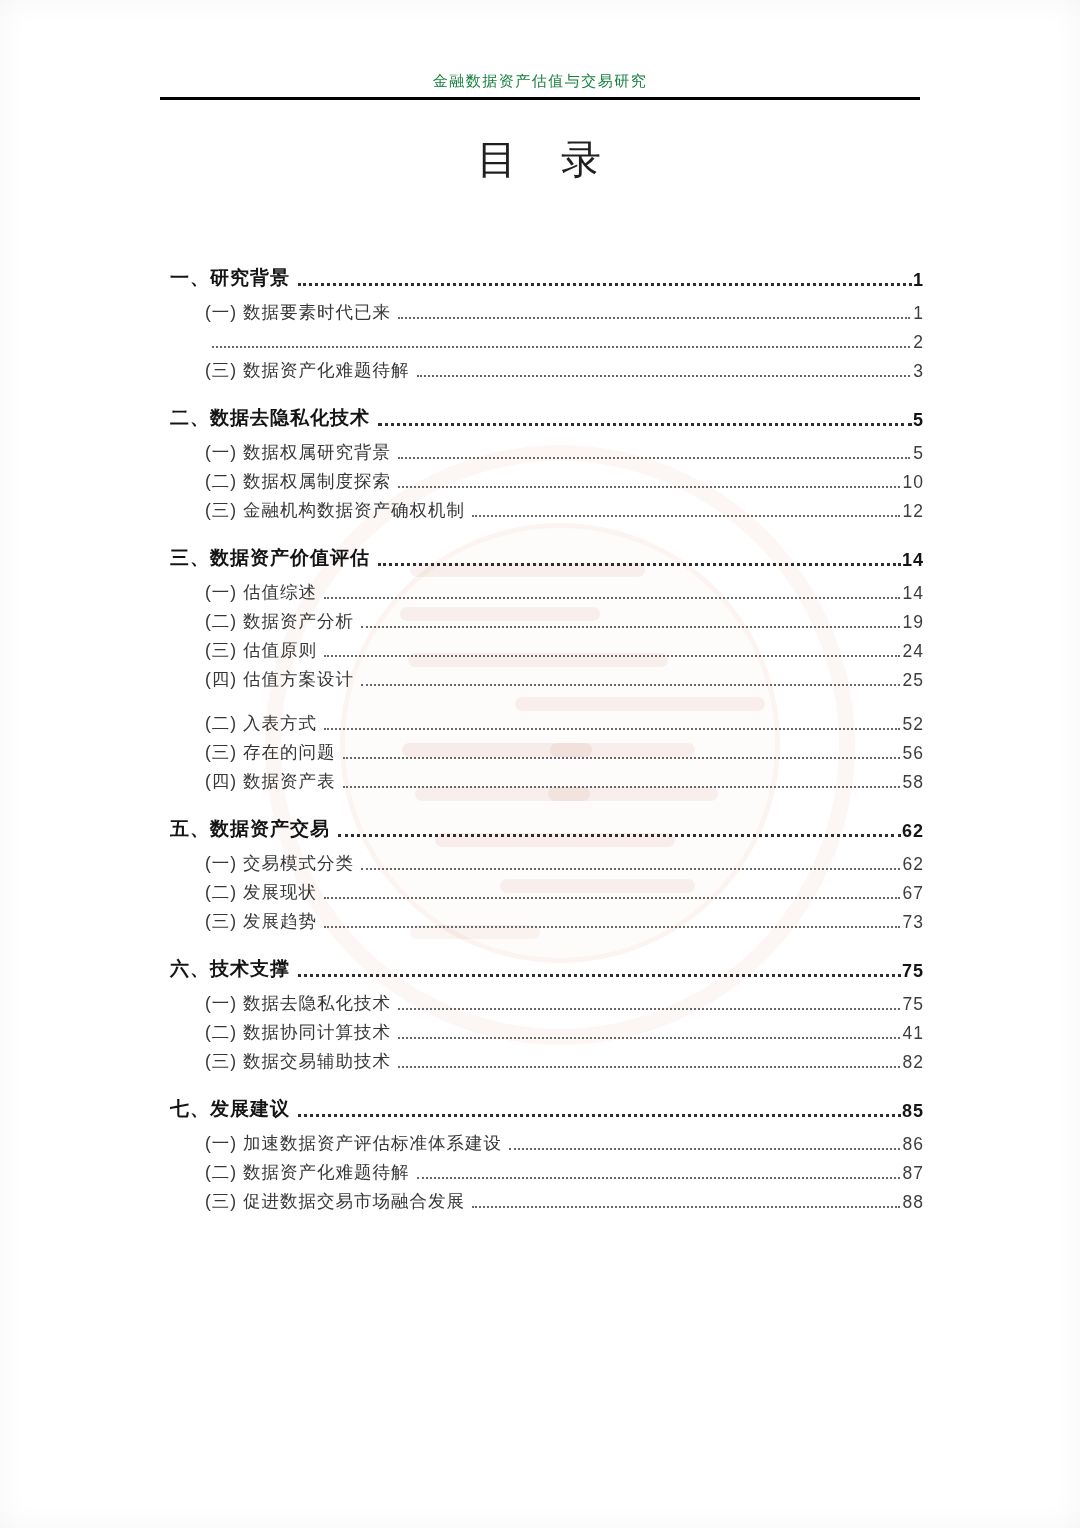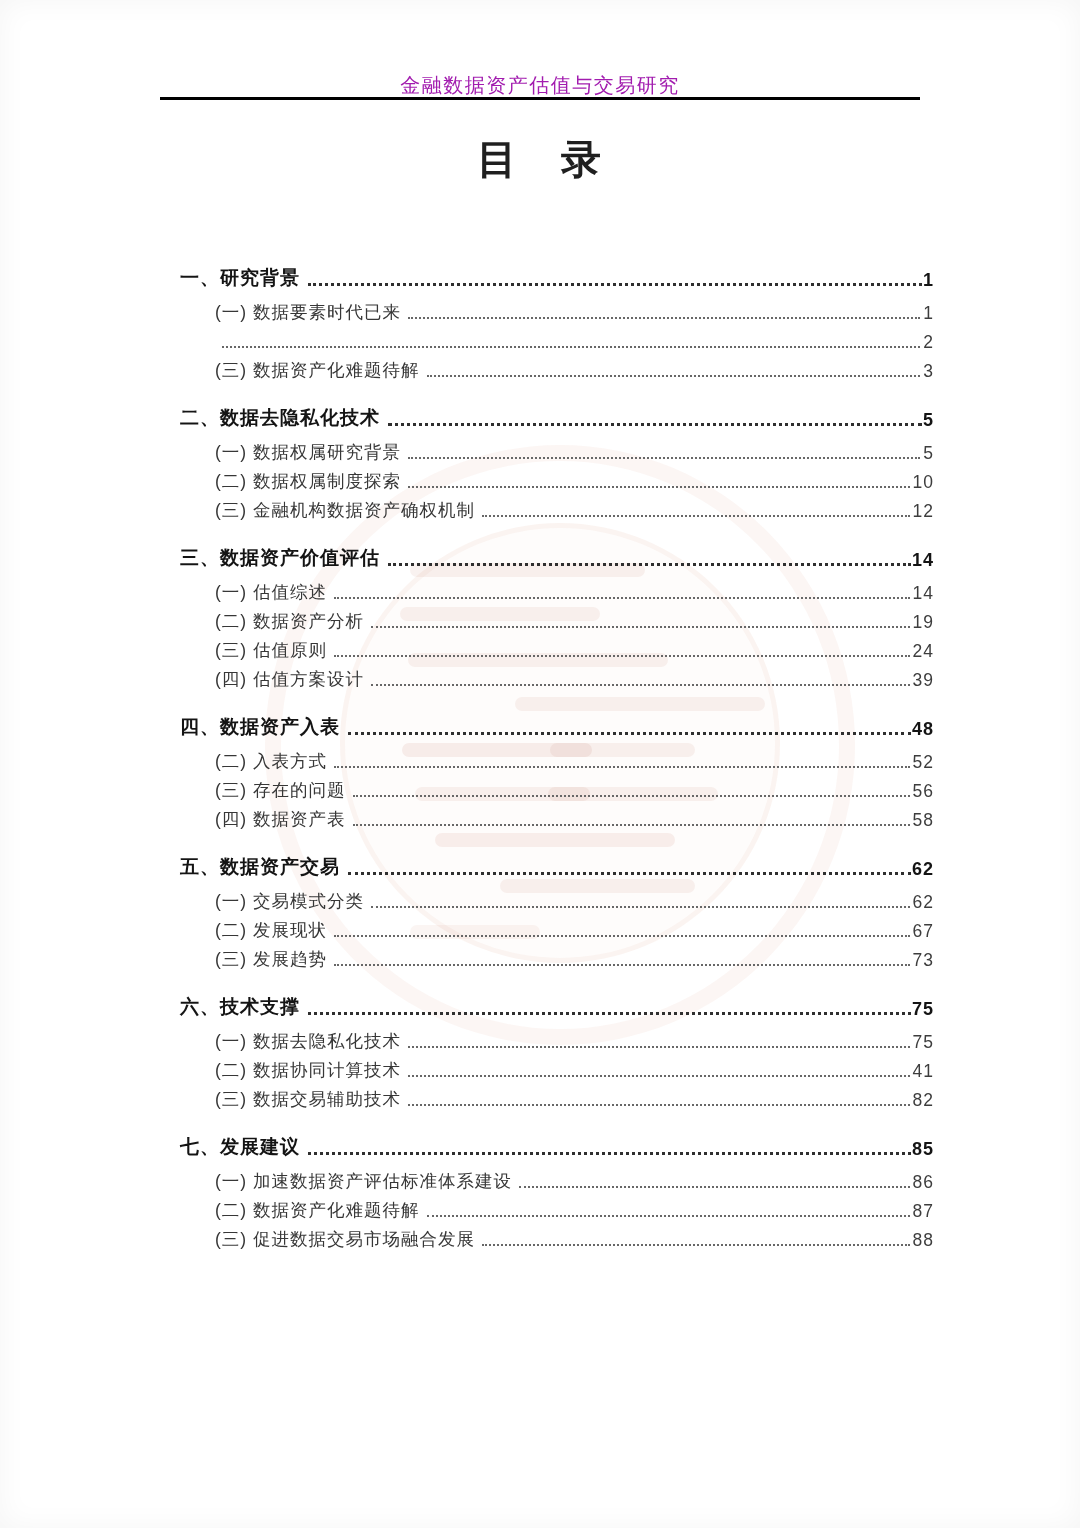--- a/index.html
+++ b/index.html
@@ -12,38 +12,38 @@
     font-family: "Liberation Sans", sans-serif;
     box-shadow: inset 0 0 30px rgba(0,0,0,0.045);
   }
 
   
   .header-title {
     position: absolute;
     top: 72px; left: 160px; width: 760px;
     text-align: center;
     font-family: "Liberation Serif", serif;
-    font-size: 20px;
+    font-size: 15px;
     letter-spacing: 1.5px;
-    color: #a21caf;
+    color: #15803d;
   }
   .header-rule {
     position: absolute;
     top: 97px; left: 160px; width: 760px; height: 3px;
     background: #000000;
   }
 
   
   .toc-title {
     position: absolute;
     top: 132px; left: 160px; width: 760px;
     margin: 0;
     text-align: center;
     font-size: 40px;
-    font-weight: bold;
+    font-weight: normal;
     letter-spacing: 2px;
     color: #1f1f1f;
   }
 
   
   .watermark {
     position: absolute;
     left: 260px; top: 435px;
     width: 600px; height: 620px;
     z-index: 0;
@@ -76,21 +76,21 @@
   .wm-bar:nth-of-type(8)  { left: 290px; top: 308px; width: 145px; }
   .wm-bar:nth-of-type(9)  { left: 155px; top: 352px; width: 175px; }
   .wm-bar:nth-of-type(10) { left: 288px; top: 352px; width: 170px; }
   .wm-bar:nth-of-type(11) { left: 175px; top: 398px; width: 240px; background: rgba(193,112,88,0.10); }
   .wm-bar:nth-of-type(12) { left: 240px; top: 444px; width: 195px; }
   .wm-bar:nth-of-type(13) { left: 150px; top: 490px; width: 130px; background: rgba(193,112,88,0.07); }
 
   
   .toc {
     position: absolute;
-    top: 243px; left: 180px; width: 754px;
+    top: 243px; left: 170px; width: 754px;
     padding-top: 14px;
     z-index: 1;
   }
   .toc section { margin-bottom: 15px; }
   .row { display: flex; align-items: flex-end; }
   .row .lbl { white-space: nowrap; }
   .row .leader { flex: 1 1 auto; }
   .row .pg { white-space: nowrap; }
 
   .row.head {
@@ -208,29 +208,24 @@
           <span class="pg">19</span>
         </div>
         <div class="row sub">
           <span class="lbl">(三) 估值原则</span>
           <span class="leader"></span>
           <span class="pg">24</span>
         </div>
         <div class="row sub">
           <span class="lbl">(四) 估值方案设计</span>
           <span class="leader"></span>
-          <span class="pg">39</span>
-        </div>
-      </section>
-      <section>
-        <div class="row head">
-          <span class="lbl">四、数据资产入表</span>
-          <span class="leader"></span>
-          <span class="pg">48</span>
-        </div>
+          <span class="pg">25</span>
+        </div>
+      </section>
+      <section>
         <div class="row sub">
           <span class="lbl">(二) 入表方式</span>
           <span class="leader"></span>
           <span class="pg">52</span>
         </div>
         <div class="row sub">
           <span class="lbl">(三) 存在的问题</span>
           <span class="leader"></span>
           <span class="pg">56</span>
         </div>

